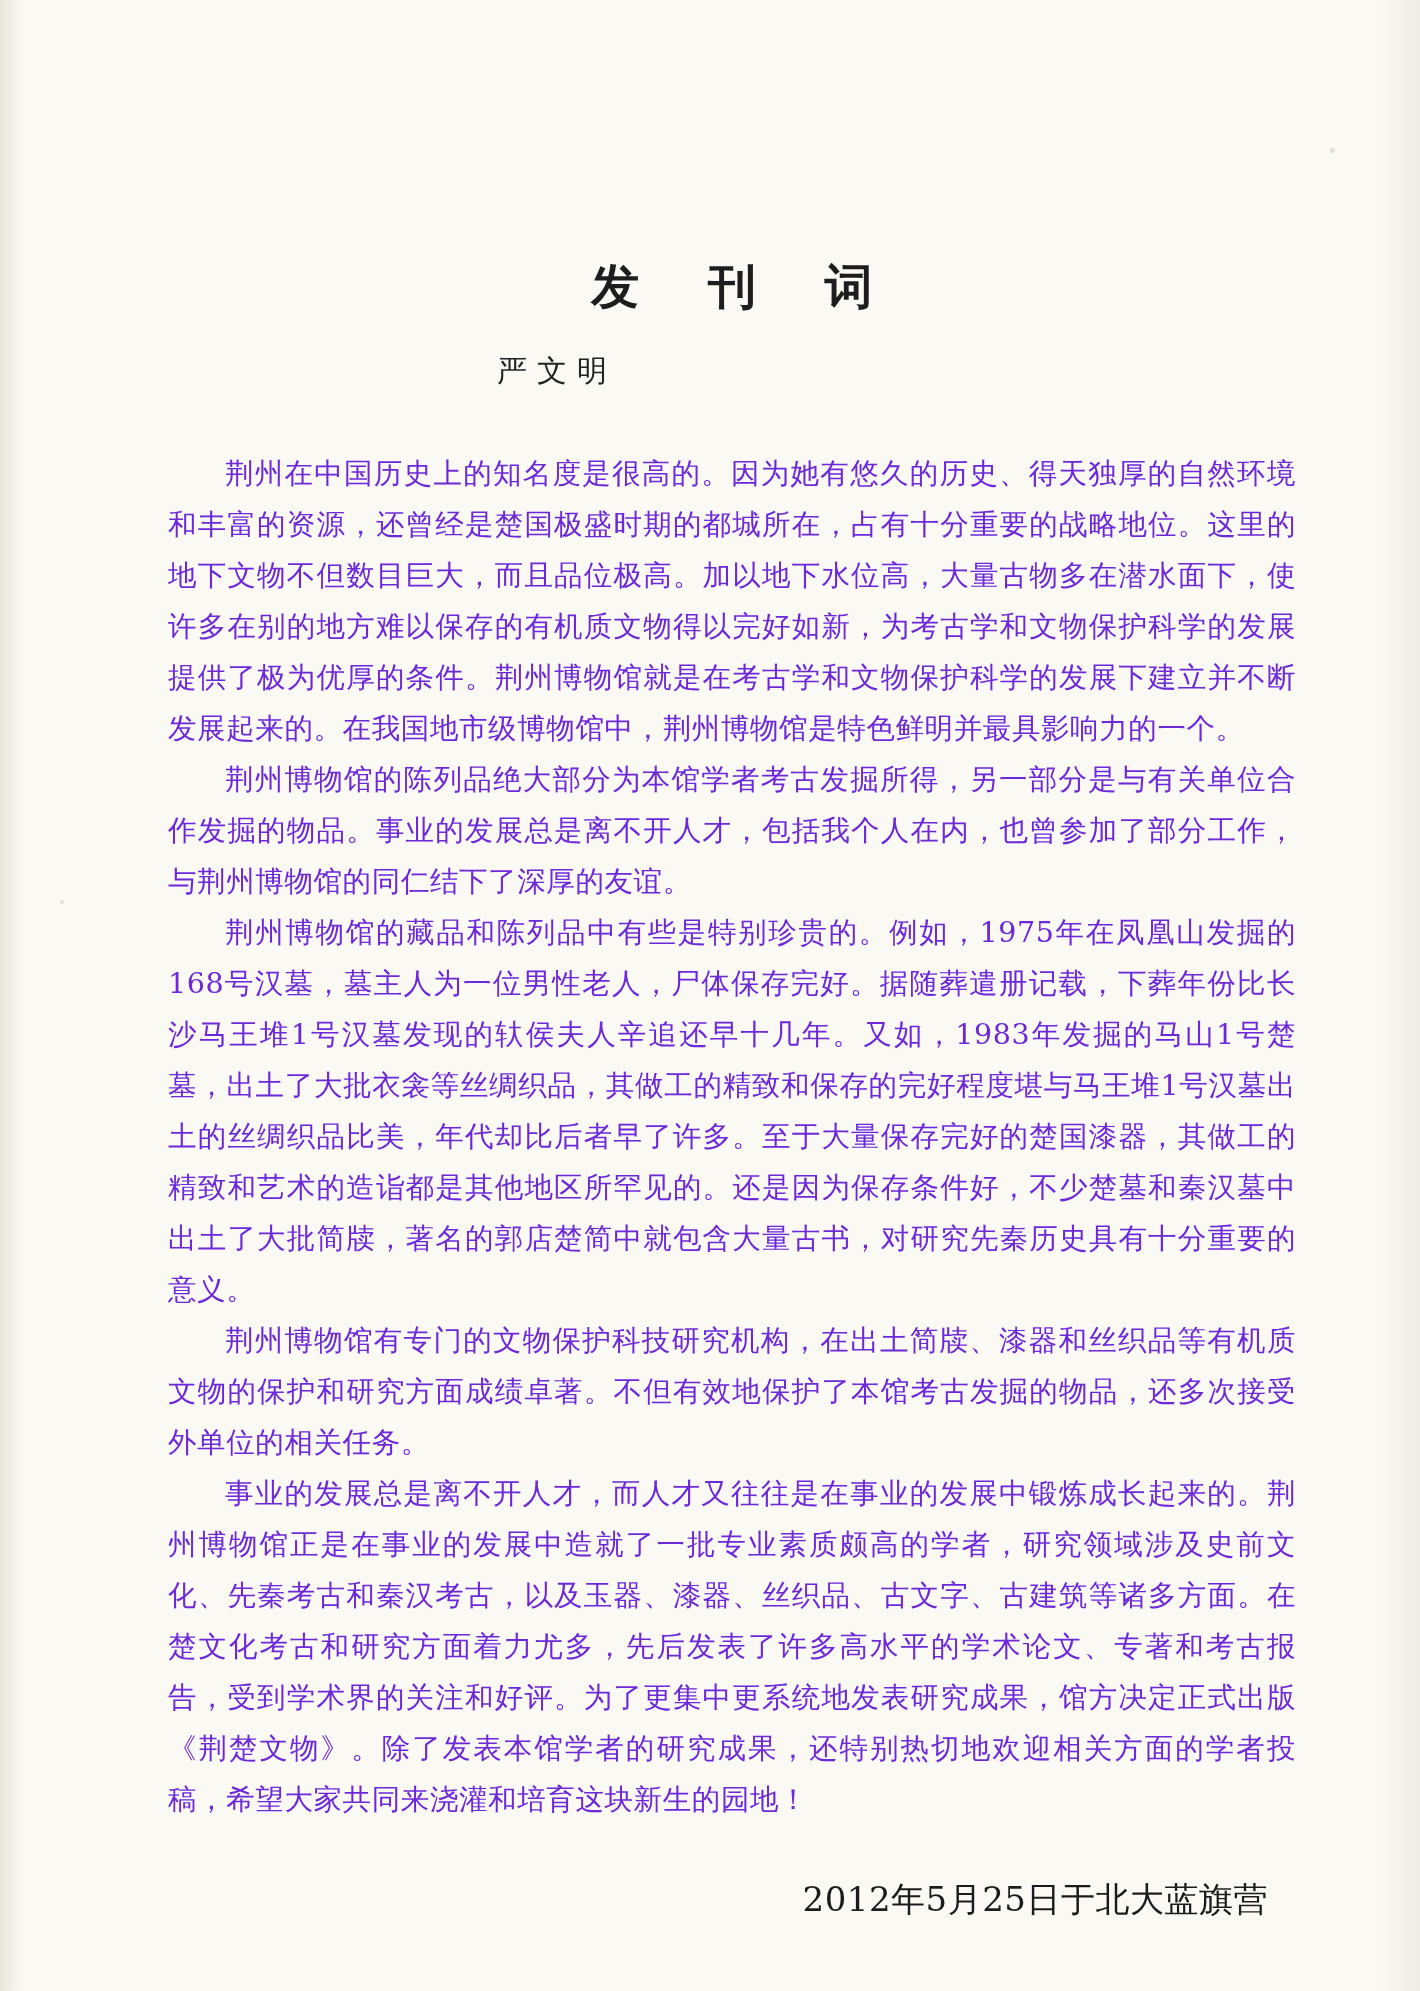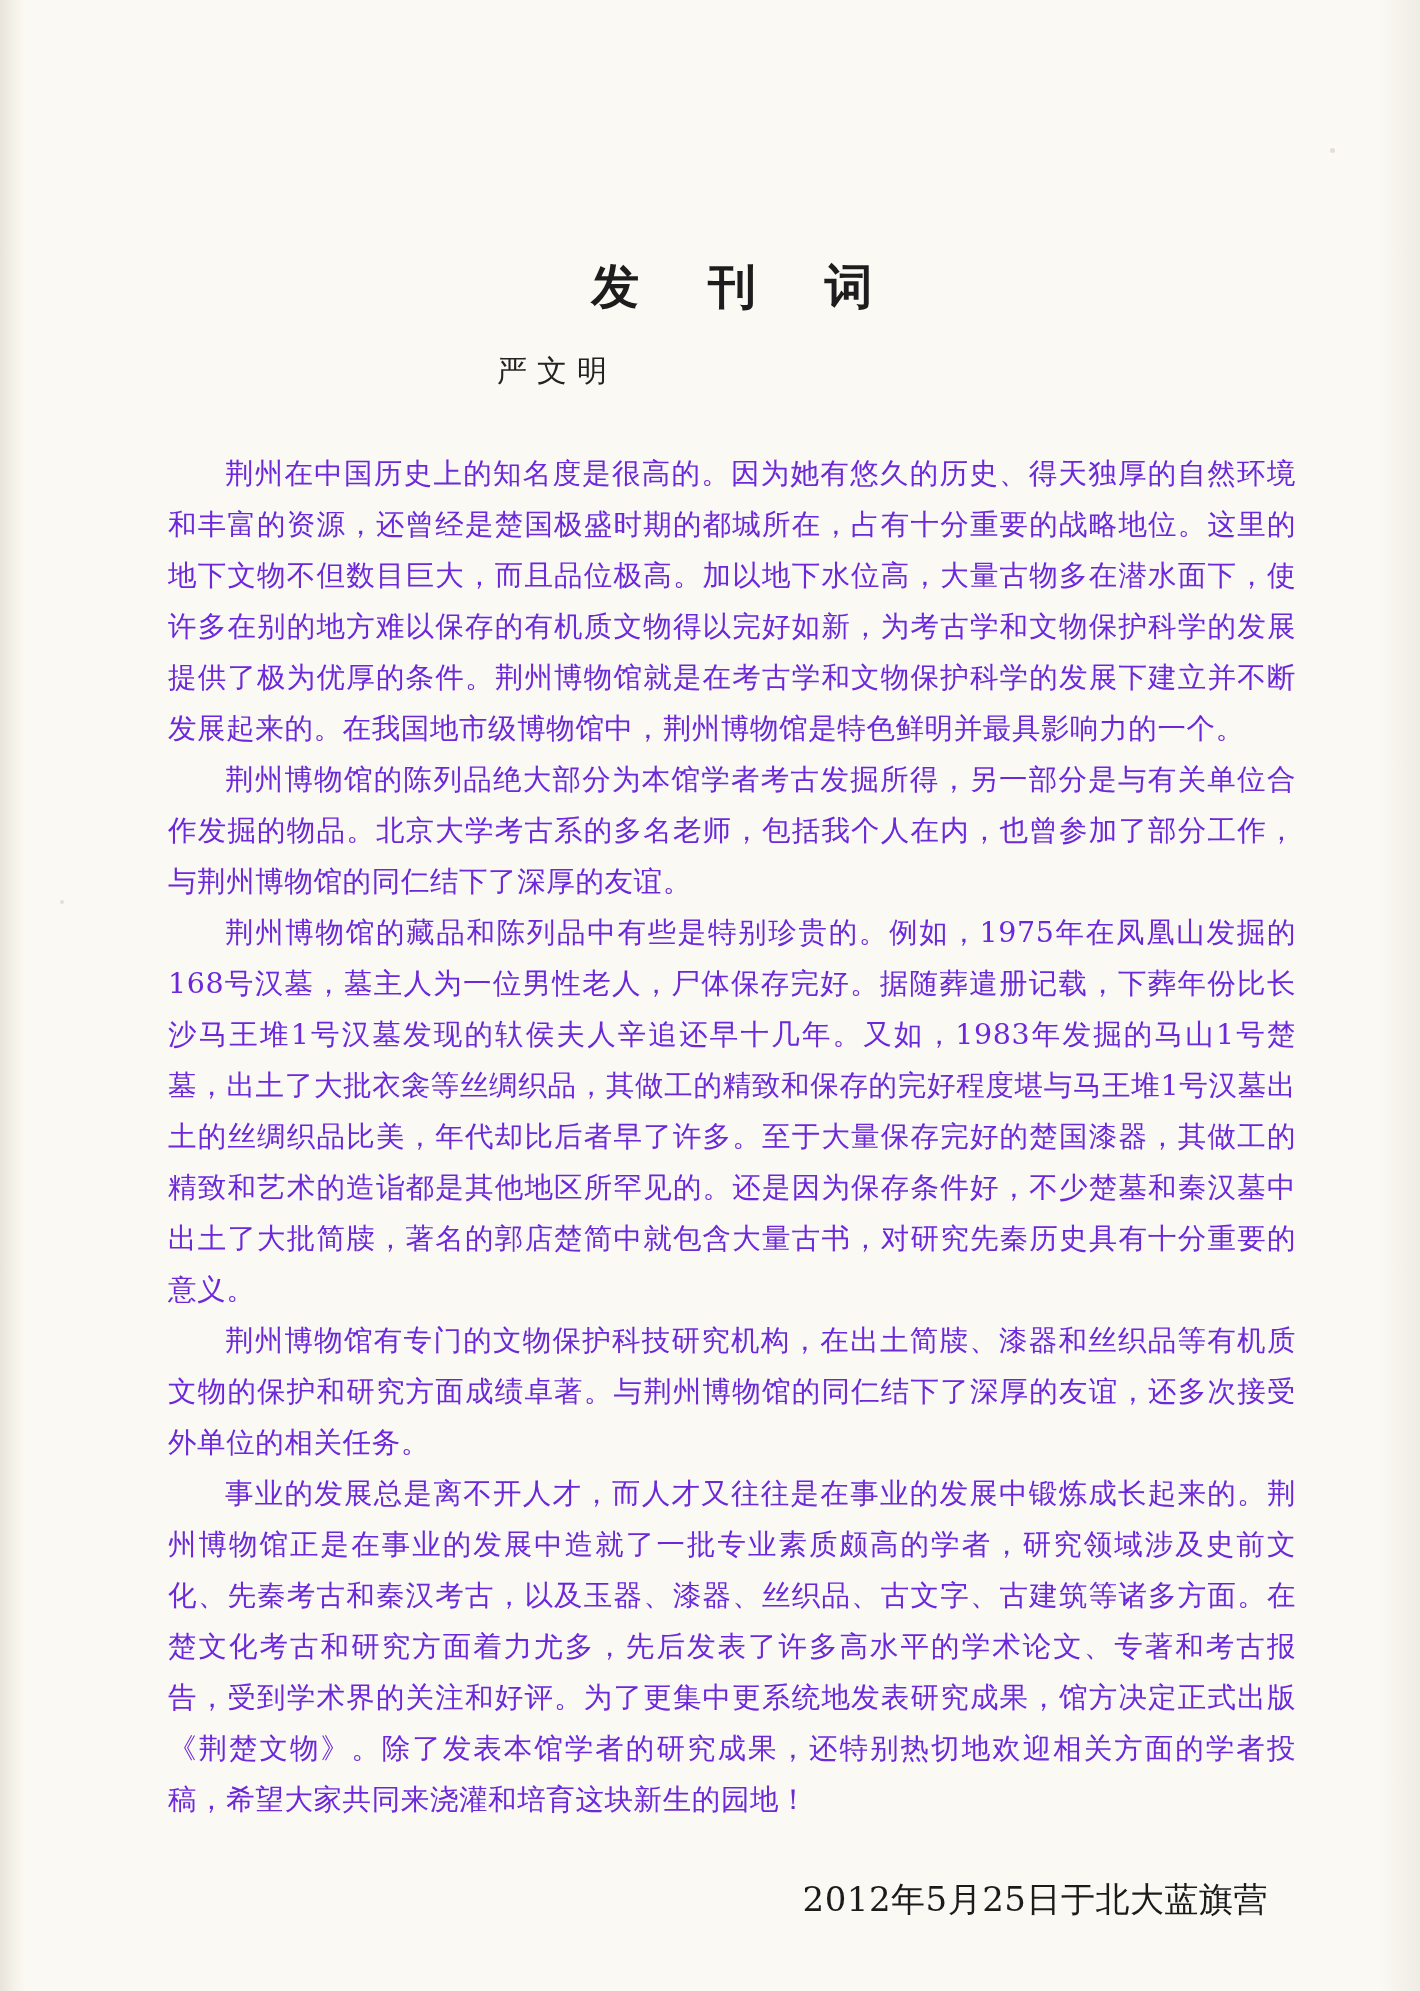--- a/index.html
+++ b/index.html
@@ -99,22 +99,22 @@
   <span class="speck" style="left:60px; top:900px; width:4px; height:4px;"></span>
 
   <div class="content">
 
     <h1 class="doc-title">发 刊 词</h1>
 
     <div class="doc-author">严文明</div>
 
     <div class="body-text">
       <p>荆州在中国历史上的知名度是很高的。因为她有悠久的历史、得天独厚的自然环境和丰富的资源，还曾经是楚国极盛时期的都城所在，占有十分重要的战略地位。这里的地下文物不但数目巨大，而且品位极高。加以地下水位高，大量古物多在潜水面下，使许多在别的地方难以保存的有机质文物得以完好如新，为考古学和文物保护科学的发展提供了极为优厚的条件。荆州博物馆就是在考古学和文物保护科学的发展下建立并不断发展起来的。在我国地市级博物馆中，荆州博物馆是特色鲜明并最具影响力的一个。</p>
-      <p>荆州博物馆的陈列品绝大部分为本馆学者考古发掘所得，另一部分是与有关单位合作发掘的物品。北京大学考古系的多名老师，包括我个人在内，也曾参加了部分工作，与荆州博物馆的同仁结下了深厚的友谊。</p>
+      <p>荆州博物馆的陈列品绝大部分为本馆学者考古发掘所得，另一部分是与有关单位合作发掘的物品。事业的发展总是离不开人才，包括我个人在内，也曾参加了部分工作，与荆州博物馆的同仁结下了深厚的友谊。</p>
       <p>荆州博物馆的藏品和陈列品中有些是特别珍贵的。例如，1975年在凤凰山发掘的168号汉墓，墓主人为一位男性老人，尸体保存完好。据随葬遣册记载，下葬年份比长沙马王堆1号汉墓发现的轪侯夫人辛追还早十几年。又如，1983年发掘的马山1号楚墓，出土了大批衣衾等丝绸织品，其做工的精致和保存的完好程度堪与马王堆1号汉墓出土的丝绸织品比美，年代却比后者早了许多。至于大量保存完好的楚国漆器，其做工的精致和艺术的造诣都是其他地区所罕见的。还是因为保存条件好，不少楚墓和秦汉墓中出土了大批简牍，著名的郭店楚简中就包含大量古书，对研究先秦历史具有十分重要的意义。</p>
-      <p>荆州博物馆有专门的文物保护科技研究机构，在出土简牍、漆器和丝织品等有机质文物的保护和研究方面成绩卓著。与荆州博物馆的同仁结下了深厚的友谊，还多次接受外单位的相关任务。</p>
+      <p>荆州博物馆有专门的文物保护科技研究机构，在出土简牍、漆器和丝织品等有机质文物的保护和研究方面成绩卓著。不但有效地保护了本馆考古发掘的物品，还多次接受外单位的相关任务。</p>
       <p>事业的发展总是离不开人才，而人才又往往是在事业的发展中锻炼成长起来的。荆州博物馆正是在事业的发展中造就了一批专业素质颇高的学者，研究领域涉及史前文化、先秦考古和秦汉考古，以及玉器、漆器、丝织品、古文字、古建筑等诸多方面。在楚文化考古和研究方面着力尤多，先后发表了许多高水平的学术论文、专著和考古报告，受到学术界的关注和好评。为了更集中更系统地发表研究成果，馆方决定正式出版《荆楚文物》。除了发表本馆学者的研究成果，还特别热切地欢迎相关方面的学者投稿，希望大家共同来浇灌和培育这块新生的园地！</p>
     </div>
 
     <div class="date-line">2012年5月25日于北大蓝旗营</div>
 
   </div>
 </div>
 
 </body></html>

